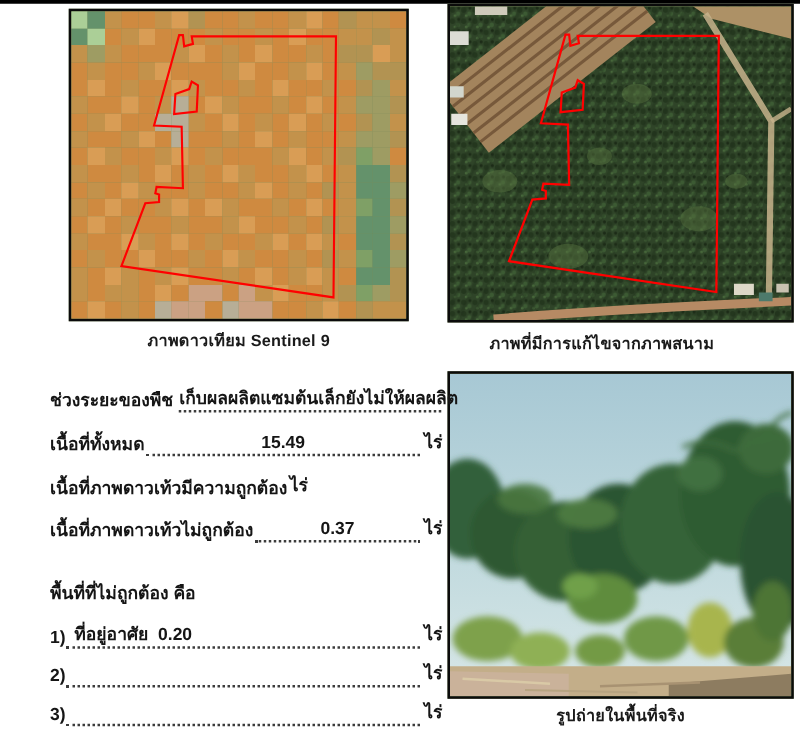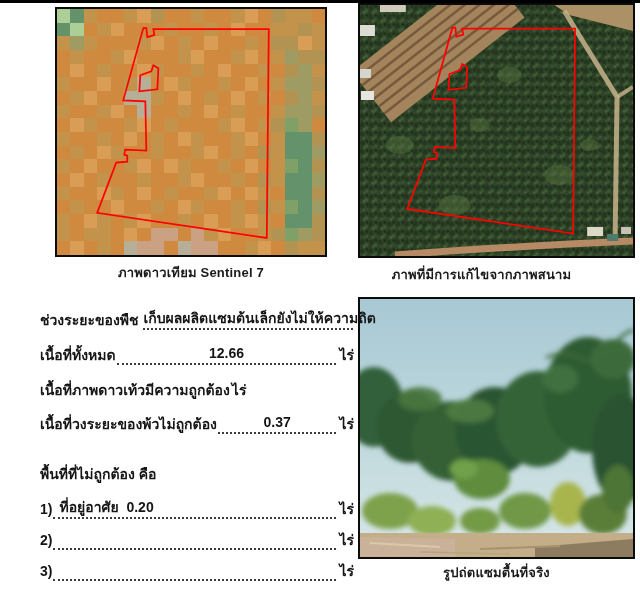--- a/index.html
+++ b/index.html
@@ -18,21 +18,21 @@
   .caption{position:absolute;text-align:center;font-size:13px;font-weight:700;color:#1a1a1a;letter-spacing:.2px;}
   .cap-sat{left:55px;top:262px;width:272px;}
   .cap-aerial{left:343px;top:264px;width:277px;}
   .cap-photo{left:358px;top:562px;width:277px;}
 
   .form{position:absolute;left:40px;top:0;width:314px;font-size:14px;font-weight:700;color:#151515;}
   .fline{position:absolute;left:0;width:100%;height:22px;display:flex;align-items:flex-end;line-height:20px;white-space:pre;}
   .dotline{flex:1 1 auto;border-bottom:2px dotted #3c3c3c;text-align:center;min-width:10px;margin:0 1px;}
   .dotline.left{text-align:left;padding-left:6px;}
   .flabel{flex:0 0 auto;}
-  .funit{flex:0 0 auto;padding-left:2px;}
+  .funit{flex:0 0 auto;padding-left:2px;font-family:Liberation Mono, monospace;}
   .l1{top:308px}.l2{top:343px}.l3{top:378px}.l4{top:412px}
   .l5{top:462px}.l6{top:497px}.l7{top:528px}.l8{top:559px}
 </style>
 </head>
 <body>
 
 <div class="page">
   <div class="top-edge"></div>
 
   <div class="panel panel-sat">
@@ -395,21 +395,21 @@
         <div style="background: rgb(217, 157, 85);"></div>
         <div style="background: rgb(207, 138, 64);"></div>
         <div style="background: rgb(178, 147, 82);"></div>
         <div style="background: rgb(195, 146, 75);"></div>
         <div style="background: rgb(195, 146, 75);"></div>
       </div>
     <svg class="overlay" viewBox="0 0 267 245" preserveAspectRatio="none">
       <path d="M86,19 L89,19 L90,28 L97,26 L96,20 L103,20 L211,20 L209,228 L40,203 L59,153 L70,152 L70,146 L67,145 L68,140 L89,141 L88,92 L66,91 Z M83,66 L94,62 L96,56 L101,59 L100,80 L82,82 Z" fill="none" stroke="#ff0000" stroke-width="1.7"></path>
     </svg>
   </div>
-  <div class="caption cap-sat">ภาพดาวเทียม Sentinel 7</div>
+  <div class="caption cap-sat">ภาพดาวเทียม Sentinel 9</div>
 
   <div class="panel panel-aerial">
     <svg class="overlay" viewBox="0 0 274 251" preserveAspectRatio="none">
       <defs>
         <pattern id="forest" width="9" height="9" patternUnits="userSpaceOnUse">
           <rect width="9" height="9" fill="#2f4428"></rect>
           <circle cx="2" cy="3" r="2.2" fill="#24371e"></circle>
           <circle cx="6.5" cy="6" r="1.8" fill="#3c5a33"></circle>
           <circle cx="7" cy="1.5" r="1.3" fill="#1c2b17"></circle>
           <circle cx="4" cy="7.5" r="1.2" fill="#46663a"></circle>
@@ -498,42 +498,42 @@
       <g>
         <rect y="234" width="273" height="24" fill="#c3ae89"></rect>
         <polygon points="0,238 95,240 95,258 0,258" fill="#cab29a"></polygon>
         <polygon points="175,248 273,240 273,258 175,258" fill="#8d7c60"></polygon>
         <line x1="10" y1="244" x2="80" y2="248" stroke="#d9c9a6" stroke-width="2"></line>
         <line x1="120" y1="250" x2="200" y2="247" stroke="#a89272" stroke-width="2"></line>
         <line x1="60" y1="253" x2="150" y2="255" stroke="#b7a481" stroke-width="1.5"></line>
       </g>
     </svg>
   </div>
-  <div class="caption cap-photo">รูปถ่ตแซมตื้นที่จริง</div>
+  <div class="caption cap-photo">รูปถ่ายในพื้นที่จริง</div>
 
   <div class="form">
     <div class="fline l1">
       <span class="flabel">ช่วงระยะของพืช</span>
       <span class="flabel">&nbsp;</span>
-      <span class="dotline">เก็บผลผลิตแซมต้นเล็กยังไม่ให้ความถิต</span>
+      <span class="dotline">เก็บผลผลิตแซมต้นเล็กยังไม่ให้ผลผลิต</span>
     </div>
 
     <div class="fline l2">
       <span class="flabel">เนื้อที่ทั้งหมด</span>
-      <span class="dotline">12.66</span>
+      <span class="dotline">15.49</span>
       <span class="funit">ไร่</span>
     </div>
 
     <div class="fline l3">
       <span class="flabel">เนื้อที่ภาพดาวเท้วมีความถูกต้อง</span>
       <span class="funit">ไร่</span>
     </div>
 
     <div class="fline l4">
-      <span class="flabel">เนื้อที่วงระยะของพ้วไม่ถูกต้อง</span>
+      <span class="flabel">เนื้อที่ภาพดาวเท้วไม่ถูกต้อง</span>
       <span class="dotline">0.37</span>
       <span class="funit">ไร่</span>
     </div>
 
     <div class="fline l5">
       <span class="flabel">พื้นที่ที่ไม่ถูกต้อง คือ</span>
     </div>
 
     <div class="fline l6">
       <span class="flabel">1)</span>

